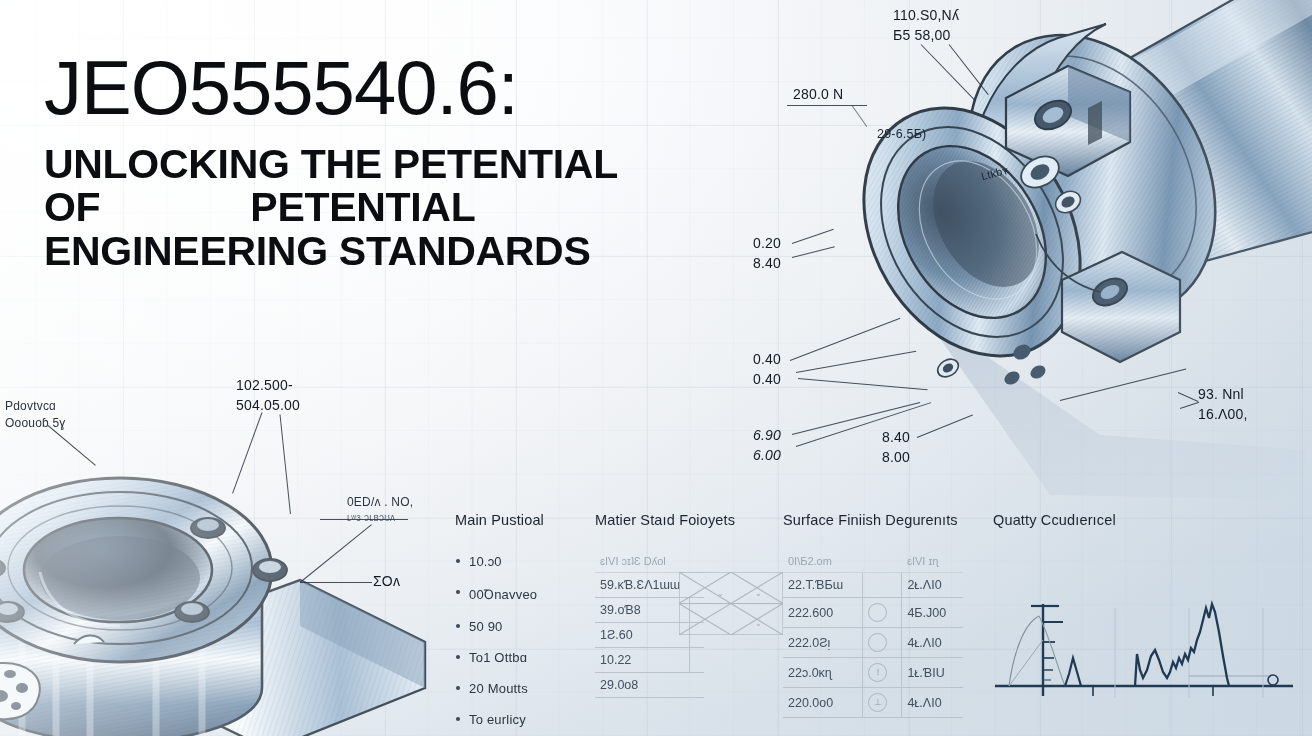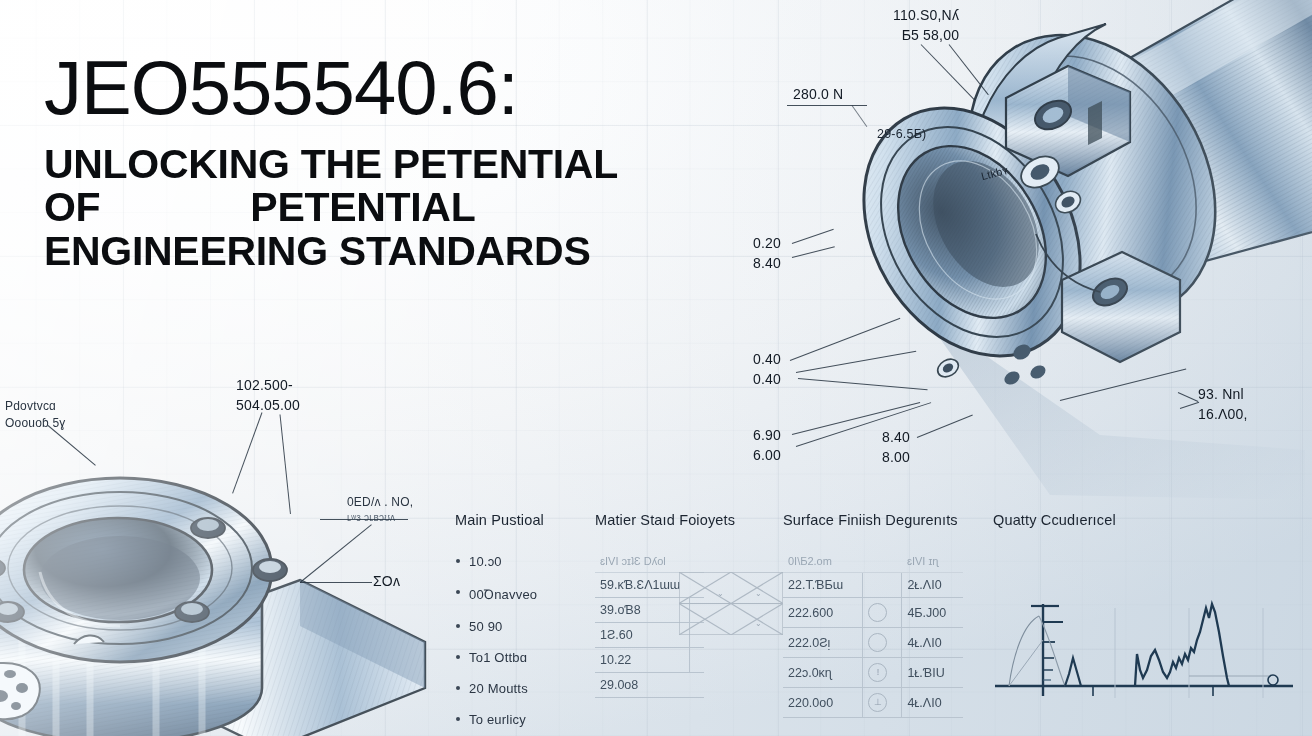--- a/index.html
+++ b/index.html
@@ -254,21 +254,21 @@
 
   <div class="title-wrap">
     <div class="maintitle">JEO555540.6:</div>
     <div class="subtitle">
       <span>UNLOCKING THE PETENTIAL</span><br>
       <span>OF</span><span class="sp"></span><span>PETENTIAL</span><br>
       <span>ENGINEERING STANDARDS</span>
     </div>
   </div>
 
-  <div class="anno dim" style="left:893px;top:6px;text-align:right;">
+  <div class="anno dim" style="left:893px;top:6px;">
     <div>110.S0,Nʎ</div>
     <div>Ƃ5 58,00</div>
   </div>
   <div class="leader" style="left:921px;top:44px;width:78px;transform:rotate(46deg);"></div>
   <div class="leader" style="left:949px;top:44px;width:64px;transform:rotate(52deg);"></div>
 
   <div class="anno dim" style="left:793px;top:85px;">
     <div>280.0 N</div>
   </div>
   <div class="leader" style="left:787px;top:105px;width:80px;"></div>
@@ -285,21 +285,21 @@
   <div class="leader" style="left:792px;top:257px;width:44px;transform:rotate(-14deg);"></div>
 
   <div class="anno dim" style="left:753px;top:350px;">
     <div>0.40</div>
     <div>0.40</div>
   </div>
   <div class="leader" style="left:790px;top:360px;width:118px;transform:rotate(-21deg);"></div>
   <div class="leader" style="left:796px;top:372px;width:122px;transform:rotate(-10deg);"></div>
   <div class="leader" style="left:798px;top:378px;width:130px;transform:rotate(5deg);"></div>
 
-  <div class="anno dim" style="left:753px;top:426px;">
+  <div class="anno dim" style="left:753px;top:426px;font-style:italic;">
     <div>6.90</div>
     <div>6.00</div>
   </div>
   <div class="leader" style="left:792px;top:434px;width:132px;transform:rotate(-14deg);"></div>
   <div class="leader" style="left:796px;top:446px;width:142px;transform:rotate(-18deg);"></div>
 
   <div class="anno dim" style="left:882px;top:428px;">
     <div>8.40</div>
     <div>8.00</div>
   </div>

